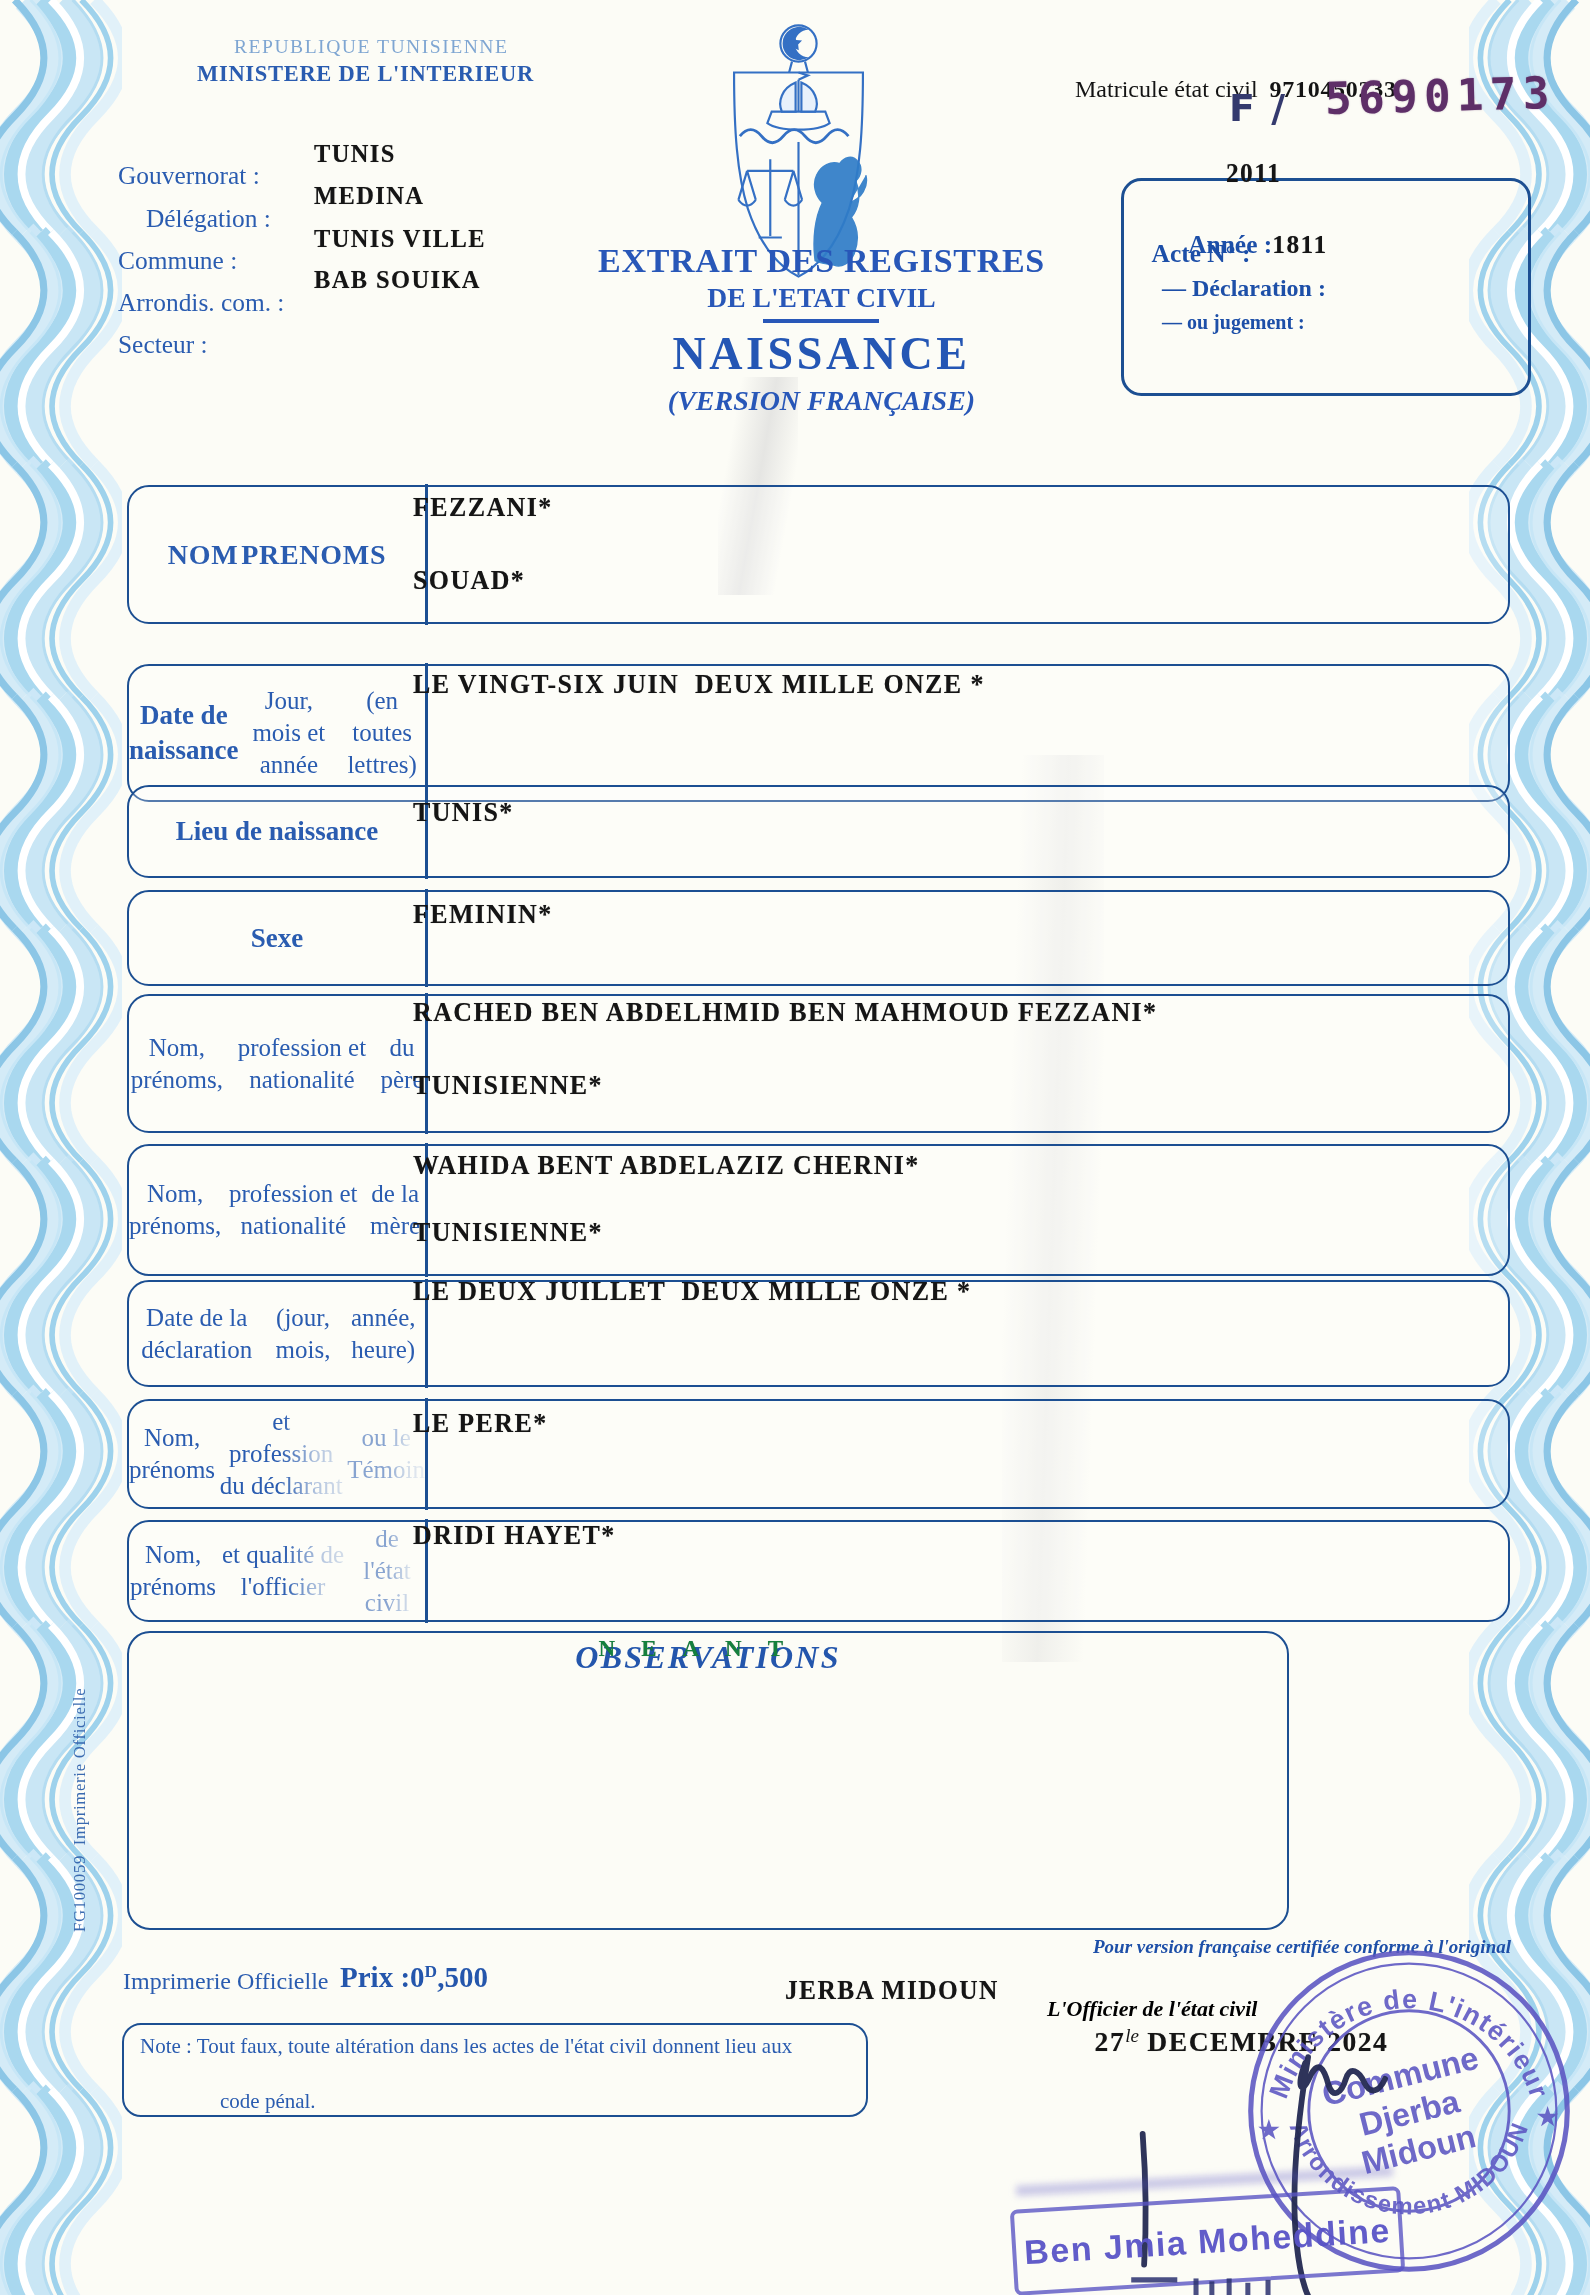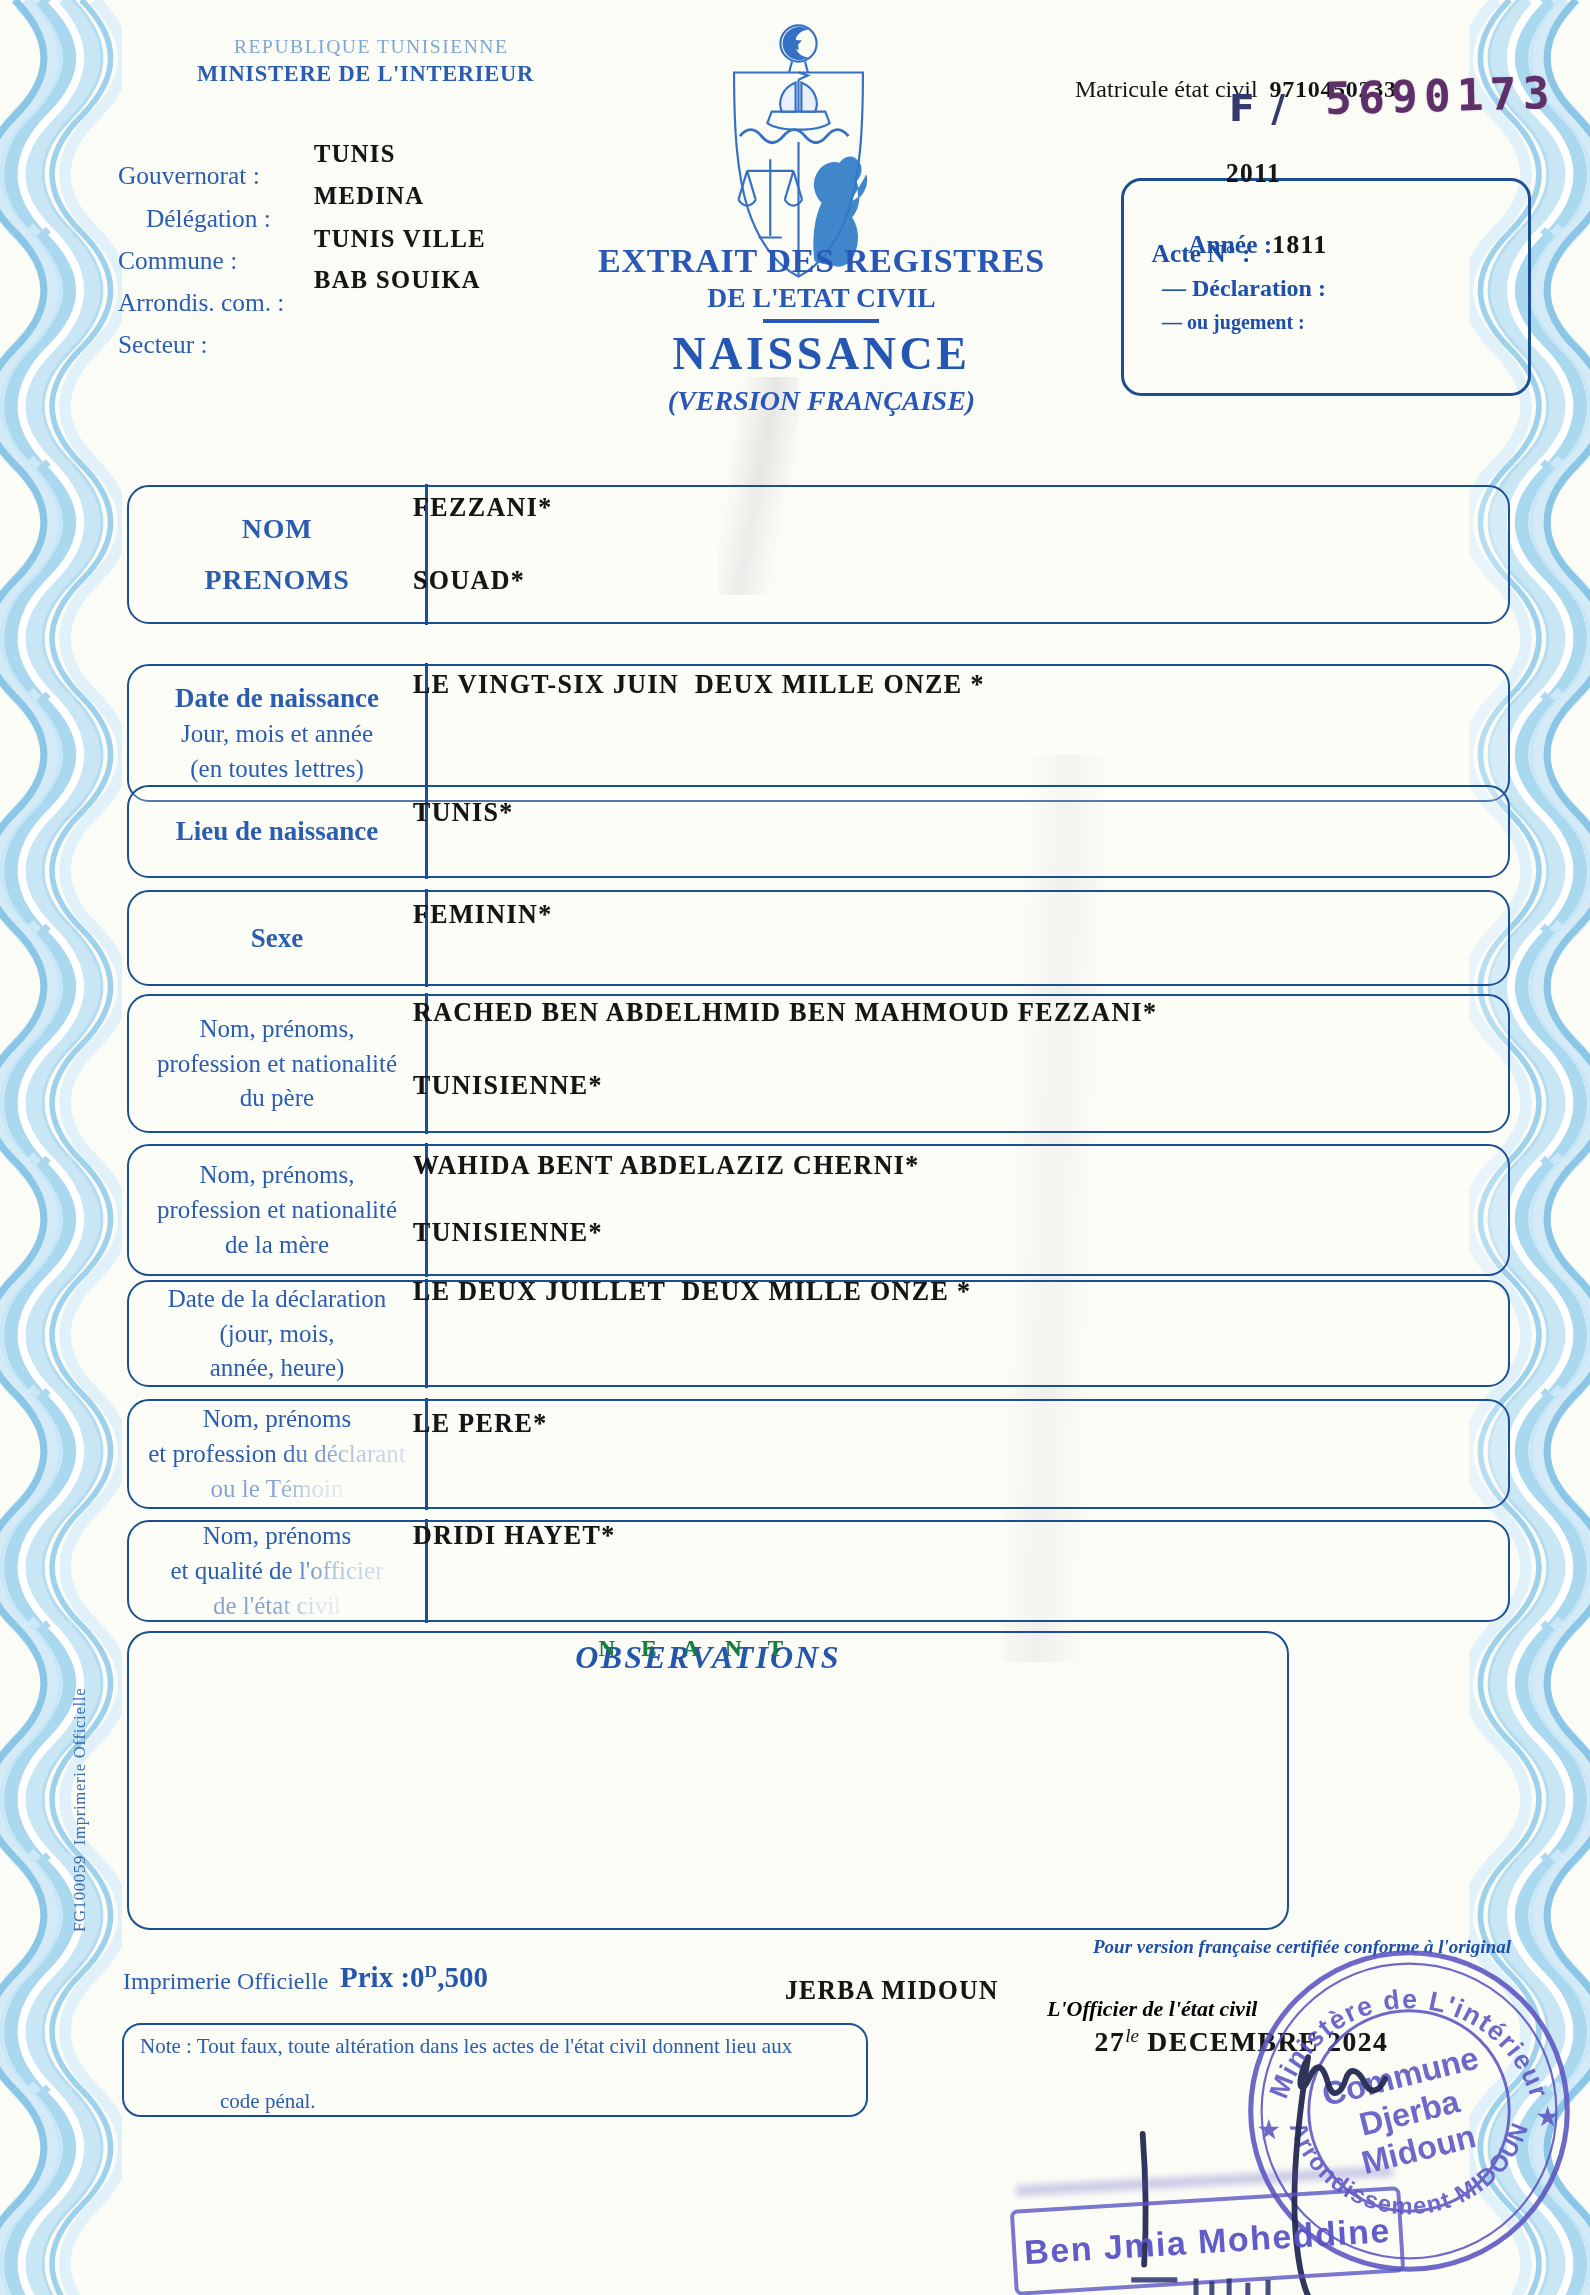--- a/index.html
+++ b/index.html
@@ -8,21 +8,21 @@
   .abs{position:absolute;}
   .typed{font-family:"Liberation Serif",serif;font-weight:700;color:#151515;
          letter-spacing:1.5px;white-space:pre;text-shadow:0 0 0.7px rgba(25,25,25,.45);
          transform:scaleX(.94);transform-origin:left top;}
   .lab{font-family:"Liberation Serif",serif;color:#2a5cb0;}
   
   .row{position:absolute;left:127px;width:1383px;border:2.9px solid #1c4f92;border-radius:22px;
        background:rgba(255,255,255,.25);box-sizing:border-box;}
   .row .divider{position:absolute;top:-2.9px;bottom:-2.9px;left:296px;width:2.9px;background:#1c4f92;}
   .label-cell{position:absolute;left:0;top:0;width:296px;height:100%;display:flex;
-              flex-direction:column;justify-content:center;align-items:center;text-align:center;gap:2.9px;}
+              justify-content:center;align-items:center;text-align:center;gap:2.9px;}
   .label-line{font-size:25px;line-height:1.28;color:#2a5cb0;}
   .label-line.b{font-weight:700;font-size:27px;}
   .label-line.big{font-weight:700;font-size:28px;letter-spacing:0.7px;line-height:1.7;}
   .value{position:absolute;left:284px;font-size:27.6px;z-index:3;}
   .smudge{opacity:.55;filter:blur(0.4px);}
   .fadetail{-webkit-mask-image:linear-gradient(90deg,#000 50%,rgba(0,0,0,.35) 78%,rgba(0,0,0,.18));
             mask-image:linear-gradient(90deg,#000 50%,rgba(0,0,0,.35) 78%,rgba(0,0,0,.18));}
   
   #acte-box{position:absolute;left:1121px;top:178px;width:410px;height:218px;
             border:3.6px solid #1c4f92;border-radius:20.3px;box-sizing:border-box;}

